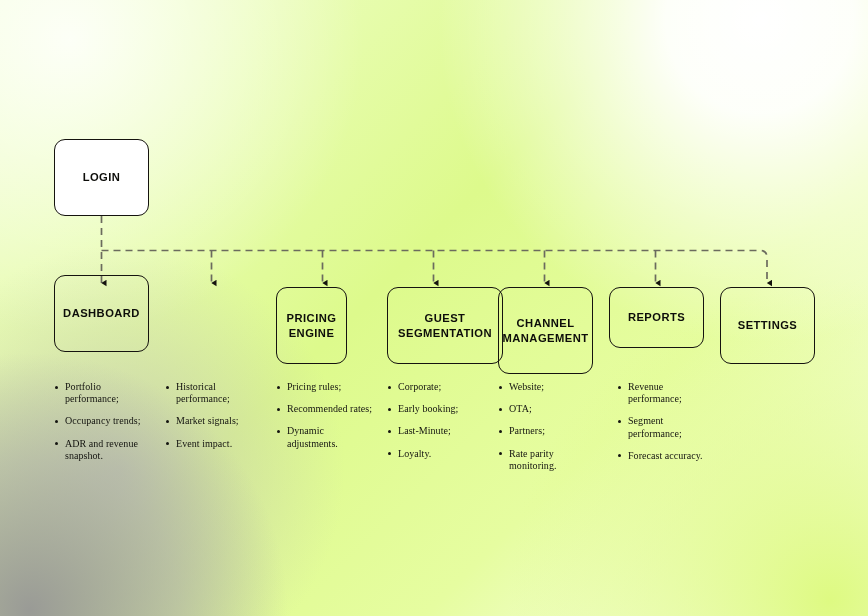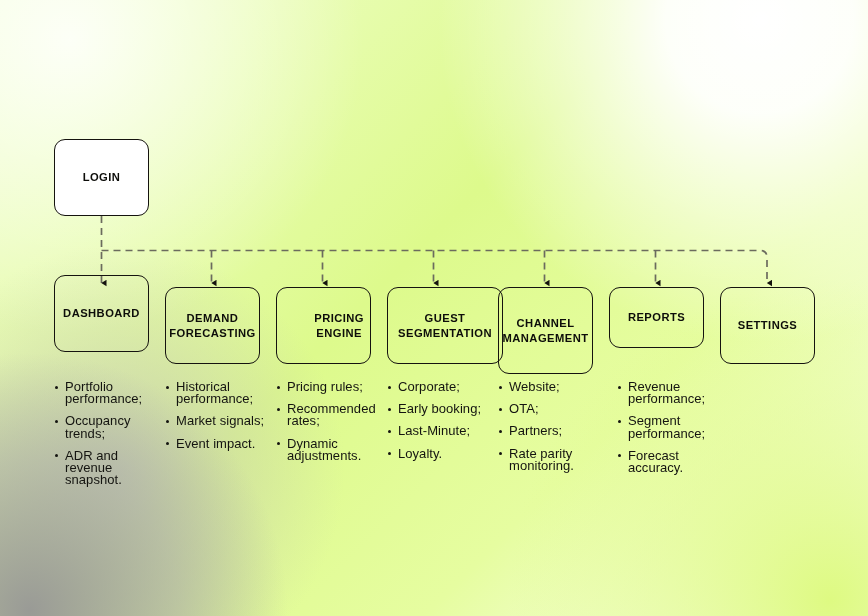--- a/index.html
+++ b/index.html
@@ -68,24 +68,25 @@
     position: absolute;
     box-sizing: border-box;
     margin: 0;
     padding: 0;
     list-style: none;
   }
   .bullets li {
     position: relative;
     padding-left: 11px;
     margin-bottom: 10px;
-    font-size: 13px;
+    font-size: 10px;
     line-height: 12.2px;
     color: #141410;
     letter-spacing: 0.05px;
+    font-family: Liberation Serif, serif;
   }
   .bullets li:last-child {
     margin-bottom: 0;
   }
   .bullets li::before {
     content: "";
     position: absolute;
     left: 1px;
     top: 4.5px;
     width: 3px;
@@ -120,25 +121,21 @@
     </g>
   </svg>
 
   <div class="node root" style="left:54px; top:139px; width:95px; height:77px;justify-content:center;">
     <span class="node-label">LOGIN</span>
   </div>
 
   <div class="node module" style="left:54px; top:275px; width:95px; height:77px;">
     <span class="node-label">DASHBOARD</span>
   </div>
-  <div class="node module" style="left:165px; top:287px; width:95px; height:77px;">
-    <span class="node-label">DEMAND
-FORECASTING</span>
-  </div>
-  <div class="node module" style="left:276px; top:287px; width:95px; height:77px;justify-content:flex-end;">
+  <div class="node module" style="left:276px; top:287px; width:71px; height:77px;">
     <span class="node-label">PRICING
 ENGINE</span>
   </div>
   <div class="node module" style="left:387px; top:287px; width:116px; height:77px;">
     <span class="node-label">GUEST
 SEGMENTATION</span>
   </div>
   <div class="node module" style="left:498px; top:287px; width:95px; height:87px;">
     <span class="node-label">CHANNEL
 MANAGEMENT</span>

